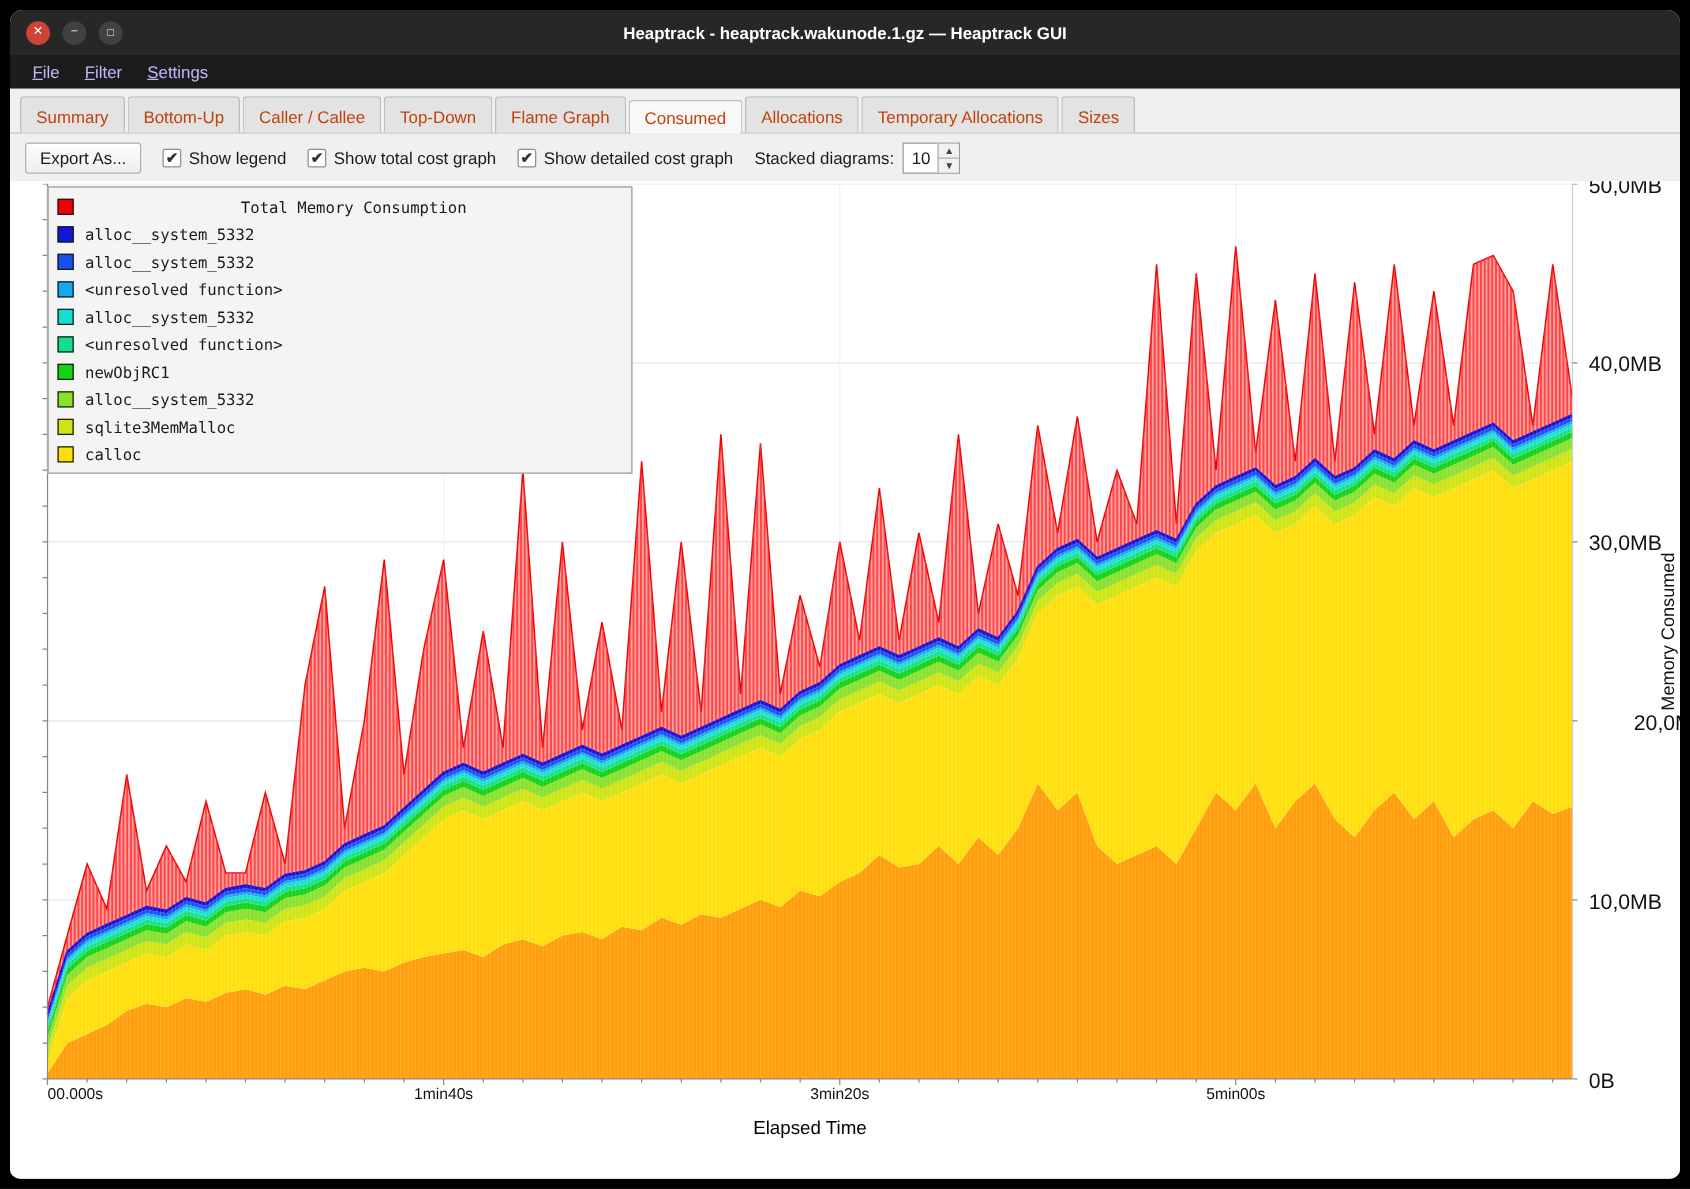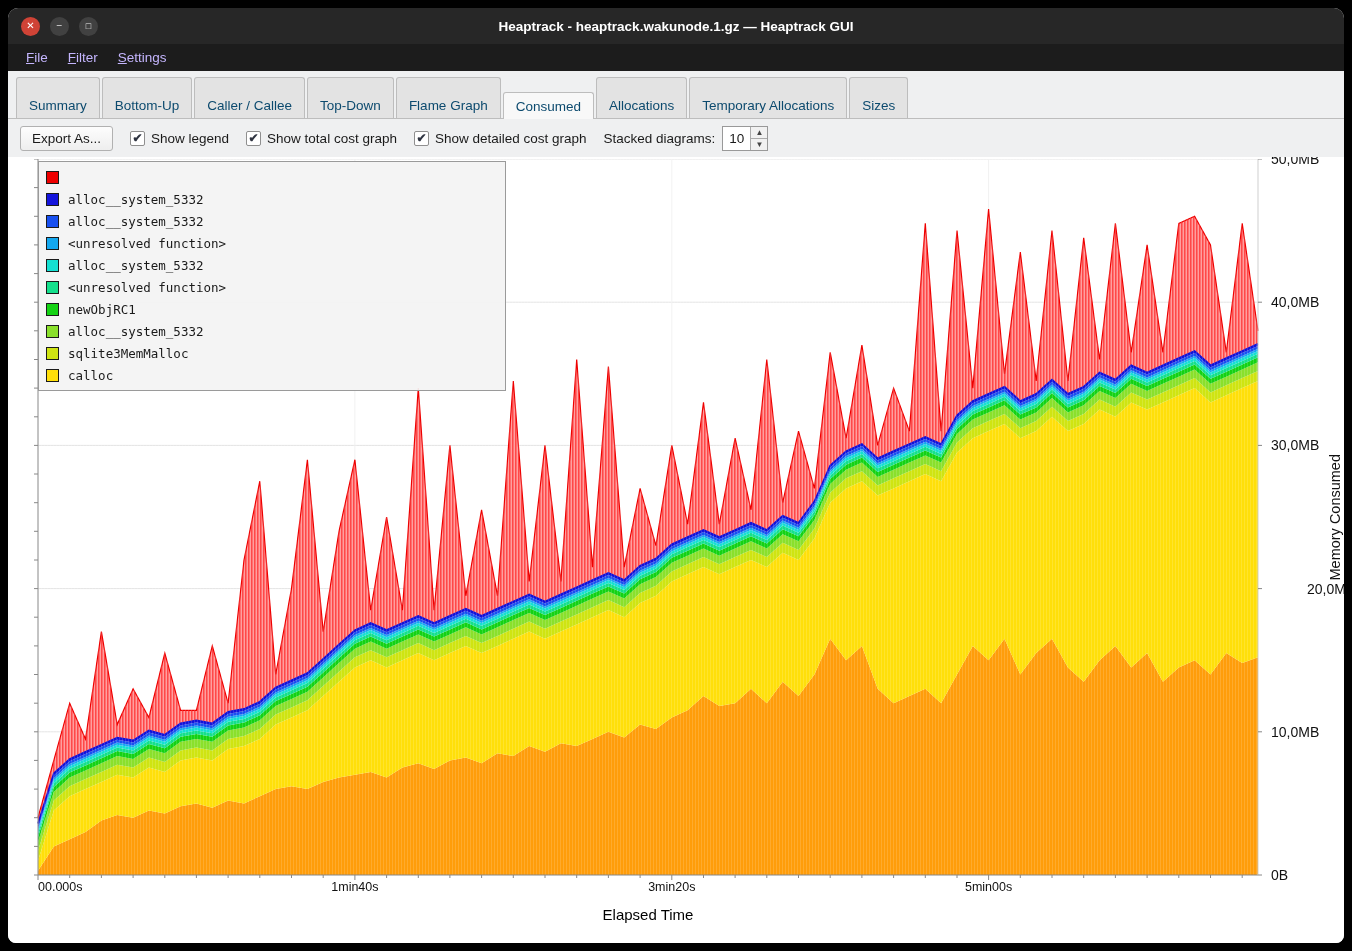--- a/index.html
+++ b/index.html
@@ -16,21 +16,21 @@
   .win-btn.max { font-size:9px; }
   .win-title { color:#fff; font-weight:bold; font-size:13.5px; }
 
   
   .menubar { height:27px; background:#1c1c1c; display:flex; align-items:center; padding:0 8px; flex:0 0 27px; }
   .menu-item { color:#c4b5fd; font-size:13.5px; padding:4px 10px; display:inline-block; }
   .menu-item::first-letter { text-decoration:underline; }
 
   
   .tabbar { display:flex; align-items:flex-end; gap:2px; padding:6px 8px 0 8px; background:#eff0f1; border-bottom:1px solid #bdbdbd; flex:0 0 31px; }
-  .tab { border:1px solid #bdbdbd; border-bottom:none; border-radius:3px 3px 0 0; padding:20px 12px 5px; font-size:13.5px; background:#e3e3e3; color:#0c4a6e; white-space:nowrap; }
+  .tab { border:1px solid #bdbdbd; border-bottom:none; border-radius:3px 3px 0 0; padding:8px 12px 5px; font-size:13.5px; background:#e3e3e3; color:#c2410c; white-space:nowrap; }
   .tab.active { background:#f8f8f8; margin-bottom:-1px; padding-top:6px; }
 
   
   .toolbar { display:flex; align-items:center; gap:17px; padding:6px 12px; background:#eff0f1; flex:0 0 38px; }
   .export-btn { border:1px solid #b1b1b1; border-radius:3px; background:linear-gradient(#fdfdfd,#eeeeee); padding:4px 11px; font-size:13.5px; color:#1a1a1a; }
   .check { display:flex; align-items:center; gap:6px; font-size:13.5px; color:#1a1a1a; }
   .cbox { width:15px; height:15px; background:#fff; border:1px solid #8f8f8f; border-radius:2px; display:flex; align-items:center; justify-content:center; }
   .tick { font-size:12px; color:#2e3340; line-height:1; font-weight:bold; margin-top:-1px; }
   .spin-group { display:flex; align-items:center; gap:7px; font-size:13.5px; color:#1a1a1a; }
   .spinbox { display:flex; border:1px solid #999; background:#fff; height:25px; }
@@ -39,21 +39,21 @@
   .spin-btn { flex:1; display:flex; align-items:center; justify-content:center; font-size:8px; color:#444; }
   .spin-btn:first-child { border-bottom:1px solid #aaa; }
 
   
   .chart-section { position:relative; flex:1; background:#fff; overflow:hidden; }
   #plot-svg { position:absolute; left:22px; top:2px; }
   #legend { position:absolute; left:30px; top:4px; width:468px; background:rgba(243,243,243,0.93); border:1px solid #9a9a9a; padding:4px 7px; font-family:"DejaVu Sans Mono",monospace; font-size:12.5px; color:#1a1a1a; }
   .legend-row { display:flex; align-items:center; gap:9px; height:22px; }
   .swatch { width:13px; height:13px; border:1px solid #1a1a1a; flex:0 0 13px; }
   .legend-title-row .legend-label { flex:1; text-align:center; }
-  .y-tick-label { position:absolute; left:0; font-size:14px; color:#111; white-space:nowrap; }
+  .y-tick-label { position:absolute; left:0; font-size:17px; color:#111; white-space:nowrap; }
   #y-tick-labels { position:absolute; left:1263px; top:0; width:72px; height:730px; }
   #x-tick-labels { position:absolute; left:0; top:723px; width:100%; height:18px; }
   .x-tick-label { position:absolute; font-size:12.5px; color:#111; white-space:nowrap; }
   .xlabel { position:absolute; top:749px; left:30px; width:1220px; text-align:center; font-size:15px; color:#000000; }
   .ylabel-wrap { position:absolute; right:1px; top:2px; height:716px; display:flex; align-items:center; }
   .ylabel-wrap span { writing-mode:vertical-rl; transform:rotate(180deg); font-size:14.5px; color:#111; }
 </style>
 </head>
 <body>
 
@@ -223,20 +223,21 @@
           <line x1="1045.7" y1="716" x2="1045.7" y2="719" stroke="#888"></line>
           <line x1="1077.4" y1="716" x2="1077.4" y2="719" stroke="#888"></line>
           <line x1="1109.1" y1="716" x2="1109.1" y2="719" stroke="#888"></line>
           <line x1="1140.8" y1="716" x2="1140.8" y2="719" stroke="#888"></line>
           <line x1="1172.5" y1="716" x2="1172.5" y2="719" stroke="#888"></line>
           <line x1="1204.2" y1="716" x2="1204.2" y2="719" stroke="#888"></line>
         </svg>
       <div id="legend">
           <div class="legend-row legend-title-row">
             <span class="swatch" style="background: rgb(238, 0, 0);"></span>
+            <span class="legend-label">Total Memory Consumption</span>
           </div>
           <div class="legend-row">
             <span class="swatch" style="background: rgb(20, 20, 220);"></span>
             <span class="legend-label">alloc__system_5332</span>
           </div>
           <div class="legend-row">
             <span class="swatch" style="background: rgb(24, 80, 240);"></span>
             <span class="legend-label">alloc__system_5332</span>
           </div>
           <div class="legend-row">

